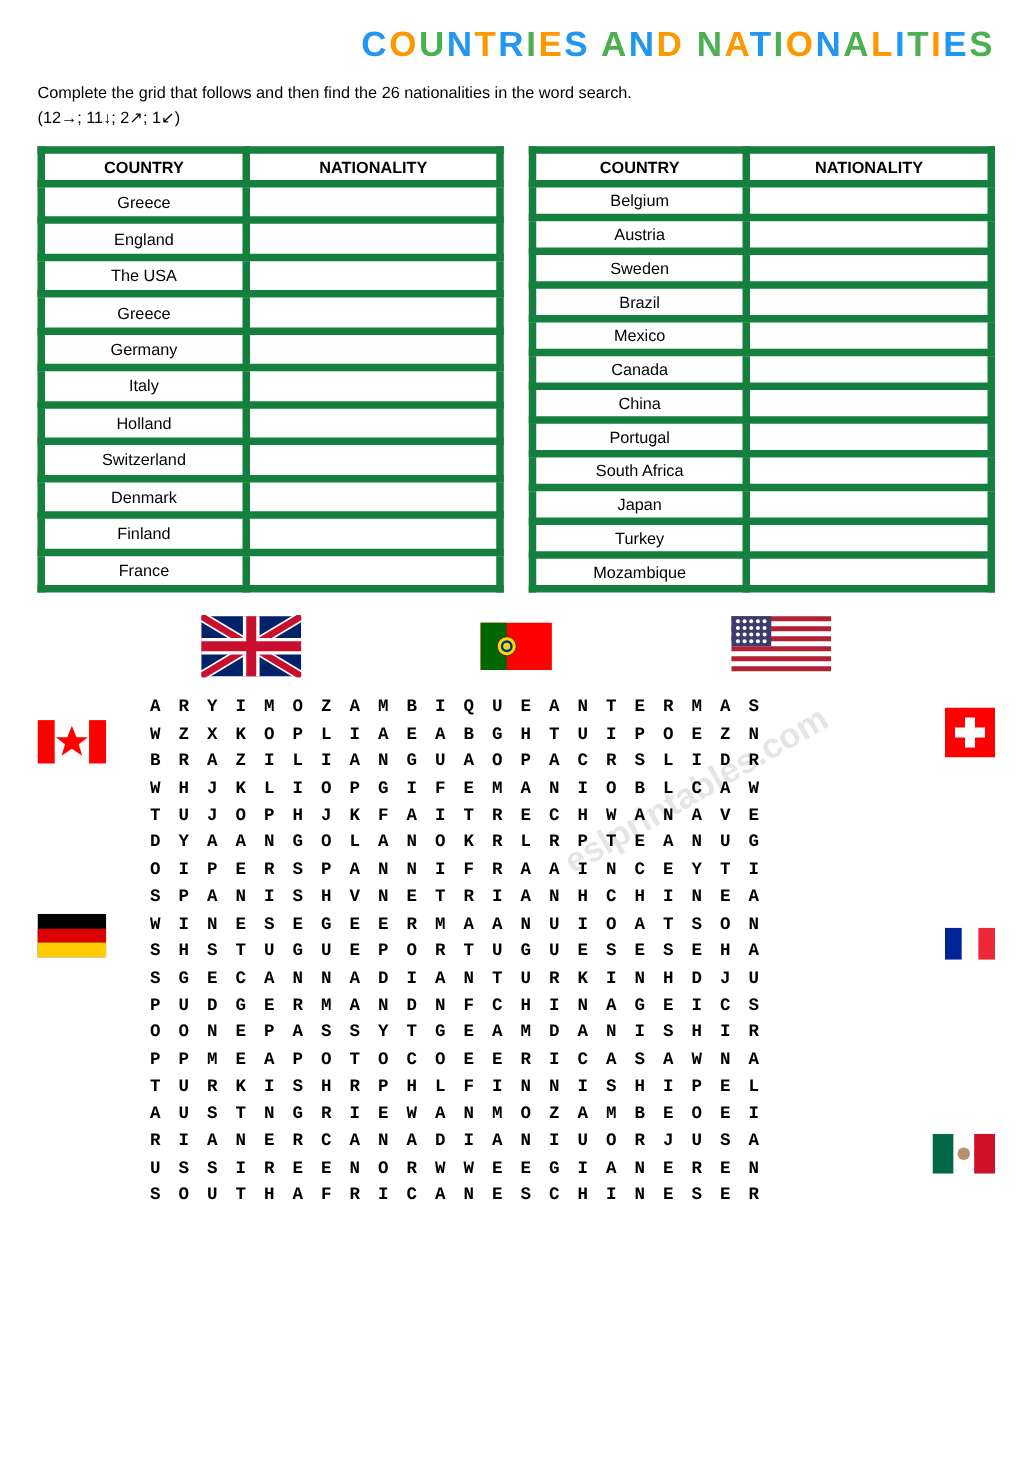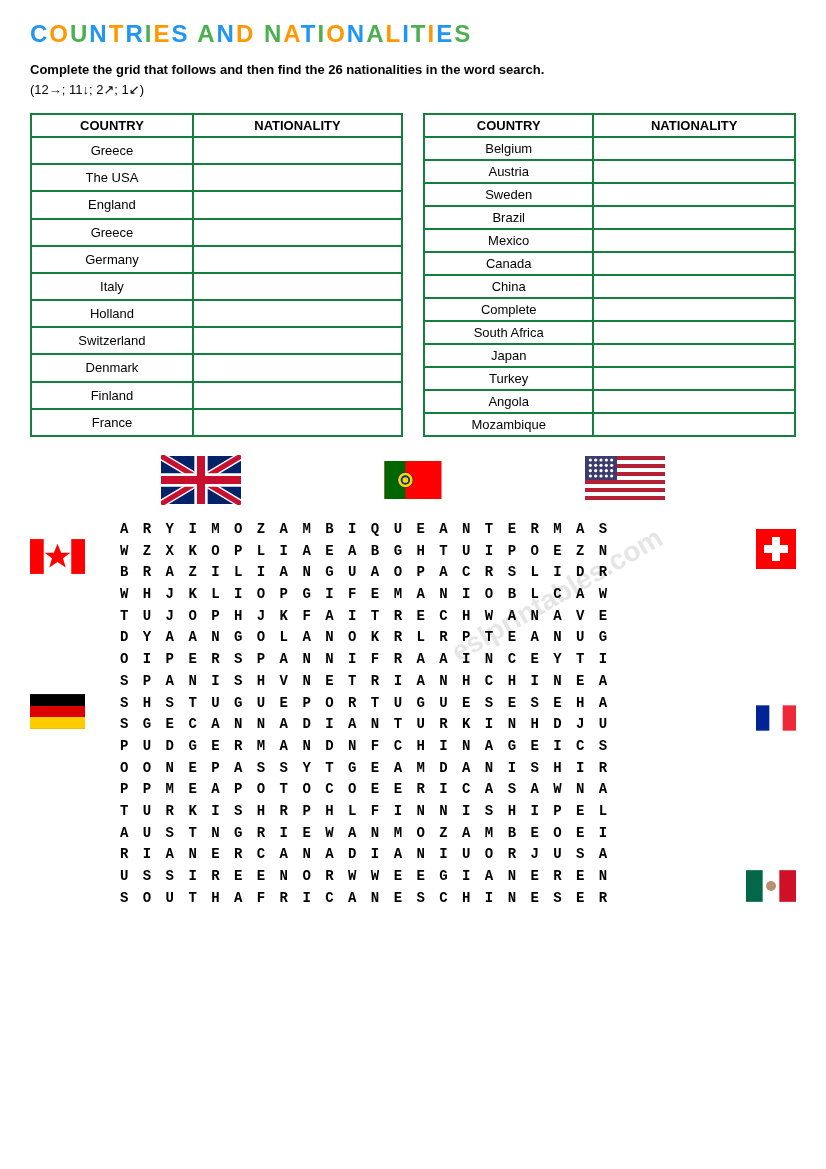--- a/index.html
+++ b/index.html
@@ -6,22 +6,22 @@
     body {
       background: white;
       font-family: Arial, sans-serif;
       width: 826px;
       min-height: 1169px;
       padding: 20px 30px;
       font-size: 13px;
       color: #000;
     }
     h1 {
-      text-align: left;
-      font-size: 24px;
+      text-align: right;
+      font-size: 28px;
       font-weight: bold;
       font-family: Arial, sans-serif;
       letter-spacing: 2px;
       margin-bottom: 12px;
     }
     .title-c { color: #2196F3; }
     .title-o { color: #FF9800; }
     .title-u { color: #4CAF50; }
     .title-n { color: #2196F3; }
     .title-t2 { color: #FF9800; }
@@ -29,33 +29,33 @@
     .title-i { color: #4CAF50; }
     .title-e { color: #FF9800; }
     .title-s { color: #2196F3; }
     .title-a { color: #4CAF50; }
 
     .instructions {
       font-size: 13px;
       margin-bottom: 14px;
       line-height: 1.5;
     }
-    .instructions strong { font-weight: bold; }
+    .instructions strong { font-weight: normal; }
 
     .tables-row {
       display: flex;
       gap: 20px;
       margin-bottom: 18px;
     }
     .grid-table {
       border-collapse: collapse;
       flex: 1;
     }
     .grid-table th, .grid-table td {
-      border: 2px solid #15803d;
+      border: 6px solid #15803d;
       padding: 3px 8px;
       text-align: center;
       font-size: 13px;
       min-width: 80px;
     }
     .grid-table th {
       font-weight: bold;
       background: white;
     }
     .grid-table td.nationality-cell {
@@ -160,25 +160,25 @@
         <th>COUNTRY</th>
         <th>NATIONALITY</th>
       </tr>
     </thead>
     <tbody id="left-table-body">
         <tr>
           <td>Greece</td>
           <td class="nationality-cell"></td>
         </tr>
         <tr>
+          <td>England</td>
+          <td class="nationality-cell"></td>
+        </tr>
+        <tr>
           <td>The USA</td>
-          <td class="nationality-cell"></td>
-        </tr>
-        <tr>
-          <td>England</td>
           <td class="nationality-cell"></td>
         </tr>
         <tr>
           <td>Greece</td>
           <td class="nationality-cell"></td>
         </tr>
         <tr>
           <td>Germany</td>
           <td class="nationality-cell"></td>
         </tr>
@@ -239,37 +239,33 @@
         </tr>
         <tr>
           <td>Canada</td>
           <td class="nationality-cell"></td>
         </tr>
         <tr>
           <td>China</td>
           <td class="nationality-cell"></td>
         </tr>
         <tr>
-          <td>Complete</td>
+          <td>Portugal</td>
           <td class="nationality-cell"></td>
         </tr>
         <tr>
           <td>South Africa</td>
           <td class="nationality-cell"></td>
         </tr>
         <tr>
           <td>Japan</td>
           <td class="nationality-cell"></td>
         </tr>
         <tr>
           <td>Turkey</td>
-          <td class="nationality-cell"></td>
-        </tr>
-        <tr>
-          <td>Angola</td>
           <td class="nationality-cell"></td>
         </tr>
         <tr>
           <td>Mozambique</td>
           <td class="nationality-cell"></td>
         </tr>
       </tbody>
   </table>
 </div>
 
@@ -368,20 +364,21 @@
   <div class="wordsearch">
     <div class="wordsearch-lines" id="wordsearch-lines">
     <div>A R Y I M O Z A M B I Q U E A N T E R M A S</div>
         <div>W Z X K O P L I A E A B G H T U I P O E Z N</div>
         <div>B R A Z I L I A N G U A O P A C R S L I D R</div>
         <div>W H J K L I O P G I F E M A N I O B L C A W</div>
         <div>T U J O P H J K F A I T R E C H W A N A V E</div>
         <div>D Y A A N G O L A N O K R L R P T E A N U G</div>
         <div>O I P E R S P A N N I F R A A I N C E Y T I</div>
         <div>S P A N I S H V N E T R I A N H C H I N E A</div>
+        <div>W I N E S E G E E R M A A N U I O A T S O N</div>
         <div>S H S T U G U E P O R T U G U E S E S E H A</div>
         <div>S G E C A N N A D I A N T U R K I N H D J U</div>
         <div>P U D G E R M A N D N F C H I N A G E I C S</div>
         <div>O O N E P A S S Y T G E A M D A N I S H I R</div>
         <div>P P M E A P O T O C O E E R I C A S A W N A</div>
         <div>T U R K I S H R P H L F I N N I S H I P E L</div>
         <div>A U S T N G R I E W A N M O Z A M B E O E I</div>
         <div>R I A N E R C A N A D I A N I U O R J U S A</div>
         <div>U S S I R E E N O R W W E E G I A N E R E N</div>
         <div>S O U T H A F R I C A N E S C H I N E S E R</div>

